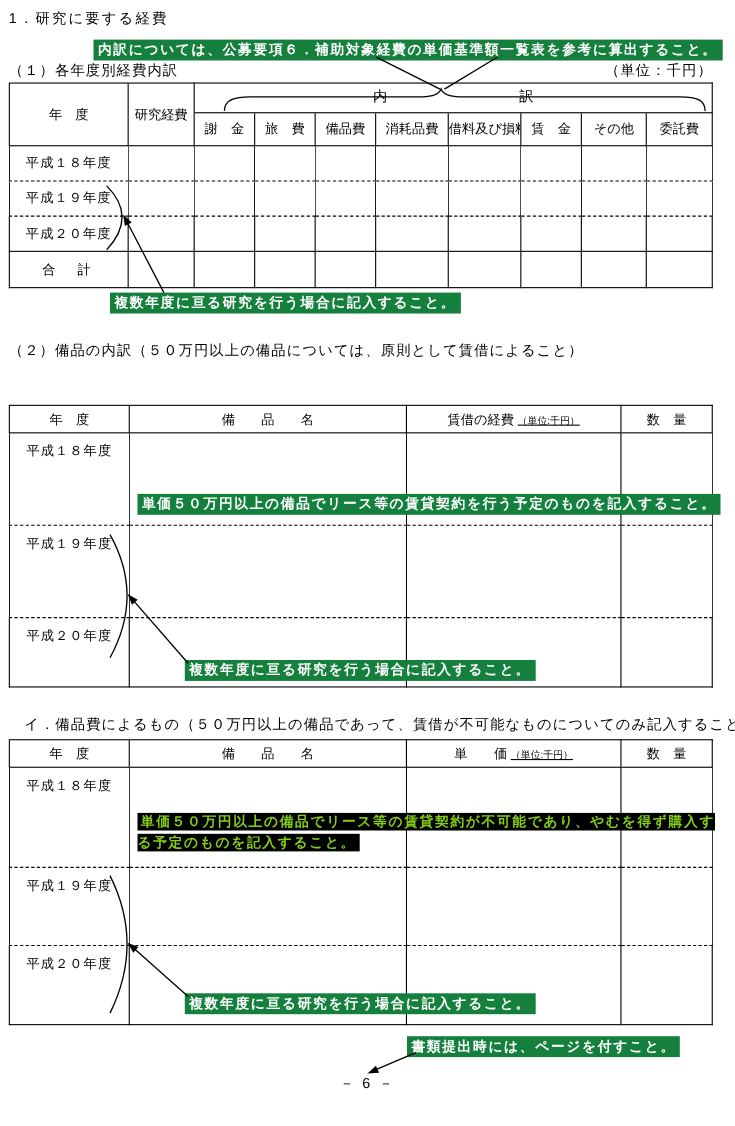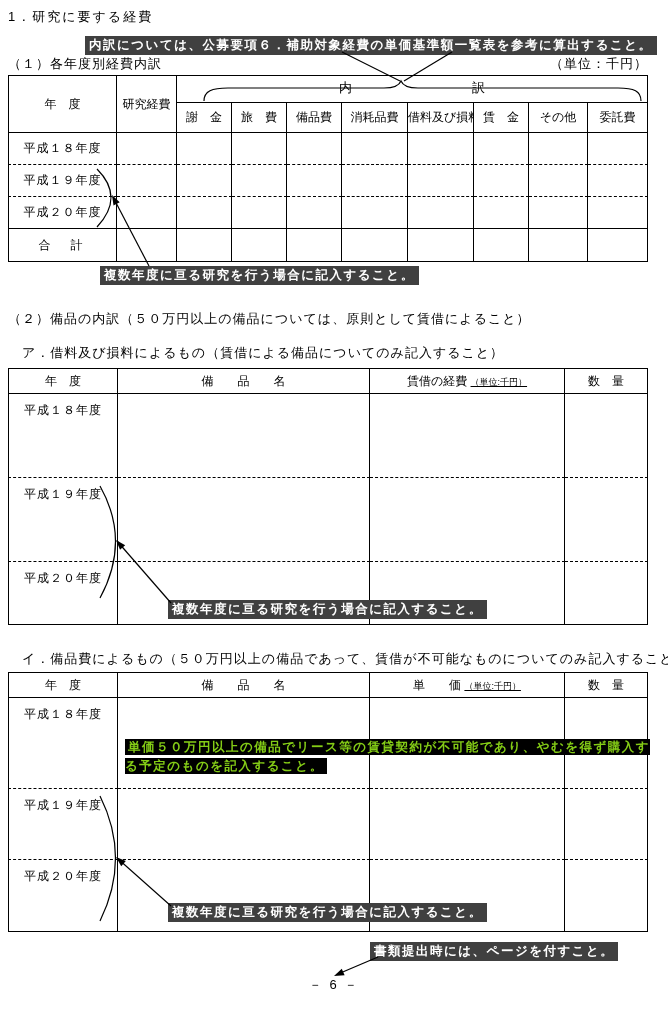--- a/index.html
+++ b/index.html
@@ -5,21 +5,21 @@
   * { margin:0; padding:0; box-sizing:border-box; }
   html,body { background:#fff; }
   .page {
     position:relative; width:668px; height:1024px; background:#fff;
     font-family:"Liberation Sans", sans-serif; color:#000; overflow:hidden;
   }
   .abs { position:absolute; }
   .title { left:8px; top:8px; font-size:13px; letter-spacing:2px; white-space:nowrap; }
   .heading { font-size:13px; letter-spacing:1px; white-space:nowrap; }
   .note {
-    position:absolute; z-index:5; background:#404040; color:#fff;
+    position:absolute; z-index:5; background:#15803d; color:#fff;
     font-size:12.5px; font-weight:bold; letter-spacing:1.5px;
     padding:1px 4px; white-space:nowrap;
   }
   .note-wrap {
     position:absolute; z-index:5; font-size:12.5px; font-weight:bold;
     letter-spacing:1.5px; line-height:19px;
   }
   .note-wrap span { background:#000; color:#84cc16; padding:1px 3px; }
   .tbl {
     position:absolute; border-collapse:separate; border-spacing:0;
@@ -138,21 +138,20 @@
         <td></td>
           <td></td>
         <td></td>
       </tr>
     </tbody>
   </table>
 
   <div class="note" style="left:100px;top:266px;">複数年度に亘る研究を行う場合に記入すること。</div>
 
   <div class="abs heading" style="left:8px;top:310px;">（２）備品の内訳（５０万円以上の備品については、原則として賃借によること）</div>
-  <div class="abs heading" style="left:22px;top:344px;">ア．借料及び損料によるもの（賃借による備品についてのみ記入すること）</div>
 
   <table class="tbl t2" style="left:8px;top:368px;">
     <colgroup>
       <col style="width:110px">
         <col style="width:252px">
         <col style="width:195px">
         <col style="width:83px">
     </colgroup>
     <tbody>
       <tr style="height:26px;">
@@ -178,20 +177,21 @@
       </tr>
       <tr style="height:63px;">
         <td class="bl year">平成２０年度</td>
         <td></td>
         <td></td>
         <td></td>
       </tr>
     </tbody>
   </table>
 
+  <div class="note" style="left:125px;top:449px;">単価５０万円以上の備品でリース等の賃貸契約を行う予定のものを記入すること。</div>
   <div class="note" style="left:168px;top:600px;">複数年度に亘る研究を行う場合に記入すること。</div>
 
   <div class="abs heading" style="left:22px;top:650px;">イ．備品費によるもの（５０万円以上の備品であって、賃借が不可能なものについてのみ記入すること）</div>
 
   <table class="tbl t3" style="left:8px;top:672px;">
     <colgroup>
       <col style="width:110px">
         <col style="width:252px">
         <col style="width:195px">
         <col style="width:83px">

